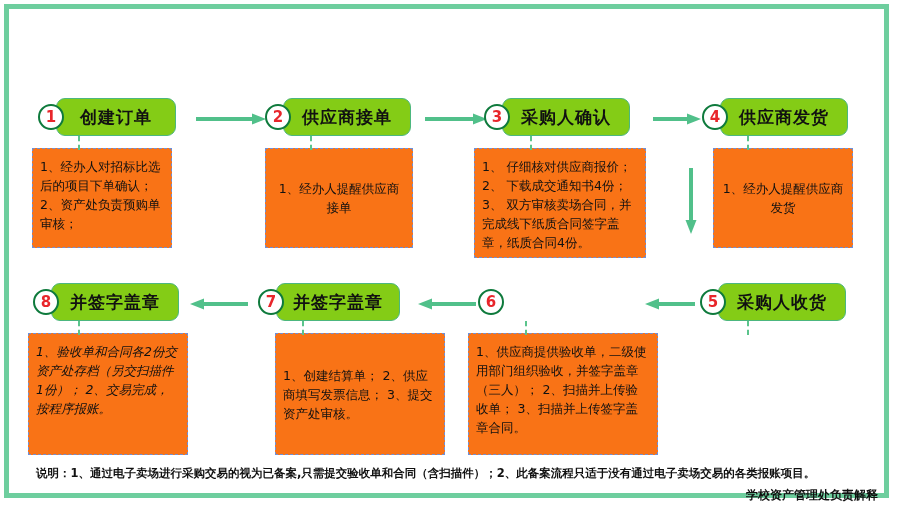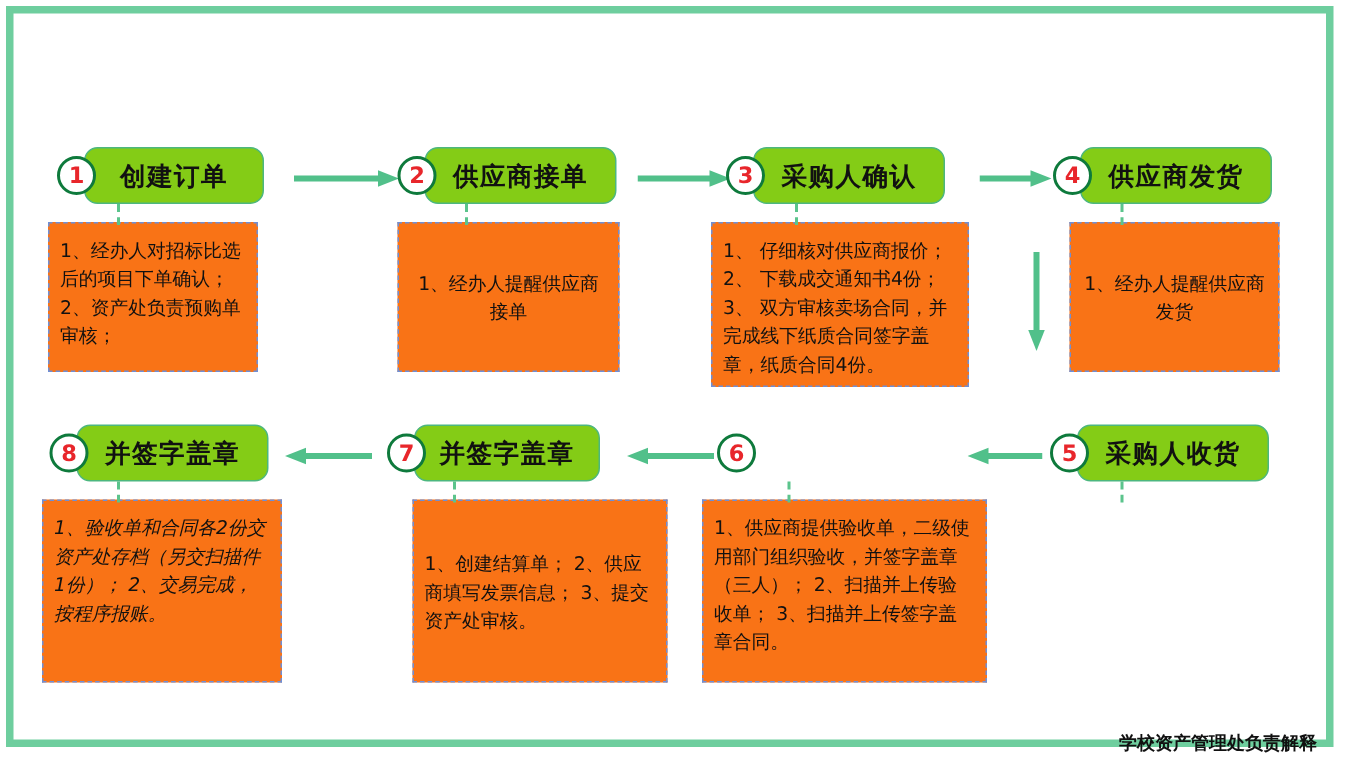--- a/index.html
+++ b/index.html
@@ -295,15 +295,16 @@
   </div>
 
   <div class="step" style="left:700px; top:283px; width:180px;">
     <div class="step-head">
       <div class="badge">5</div>
       <div class="chip" style="width:128px;">采购人收货</div>
     </div>
   </div>
   <div class="connector" style="left:747px; top:321px; height:14px;"></div>
 
+  <div class="footnote">说明：1、通过电子卖场进行采购交易的视为已备案,只需提交验收单和合同（含扫描件）；2、此备案流程只适于没有通过电子卖场交易的各类报账项目。</div>
   <div class="signature">学校资产管理处负责解释</div>
 
 </div>
 
 </body></html>

